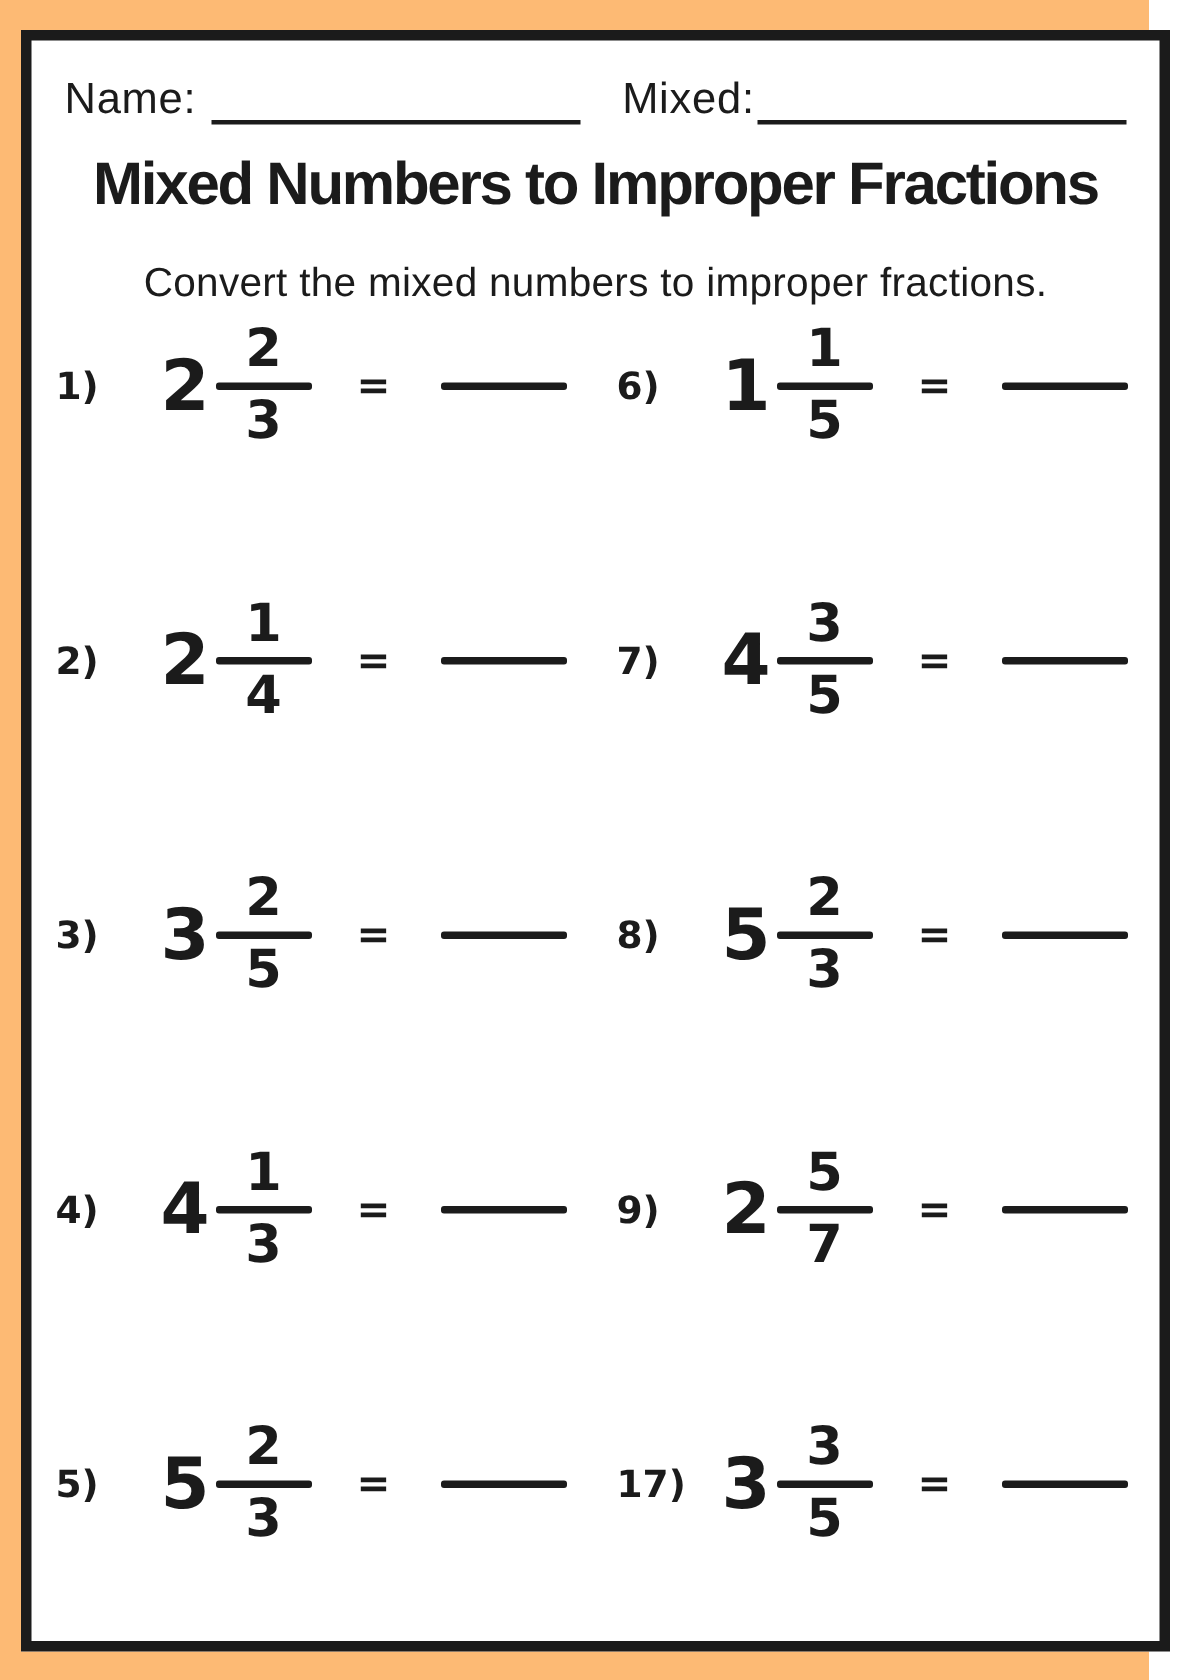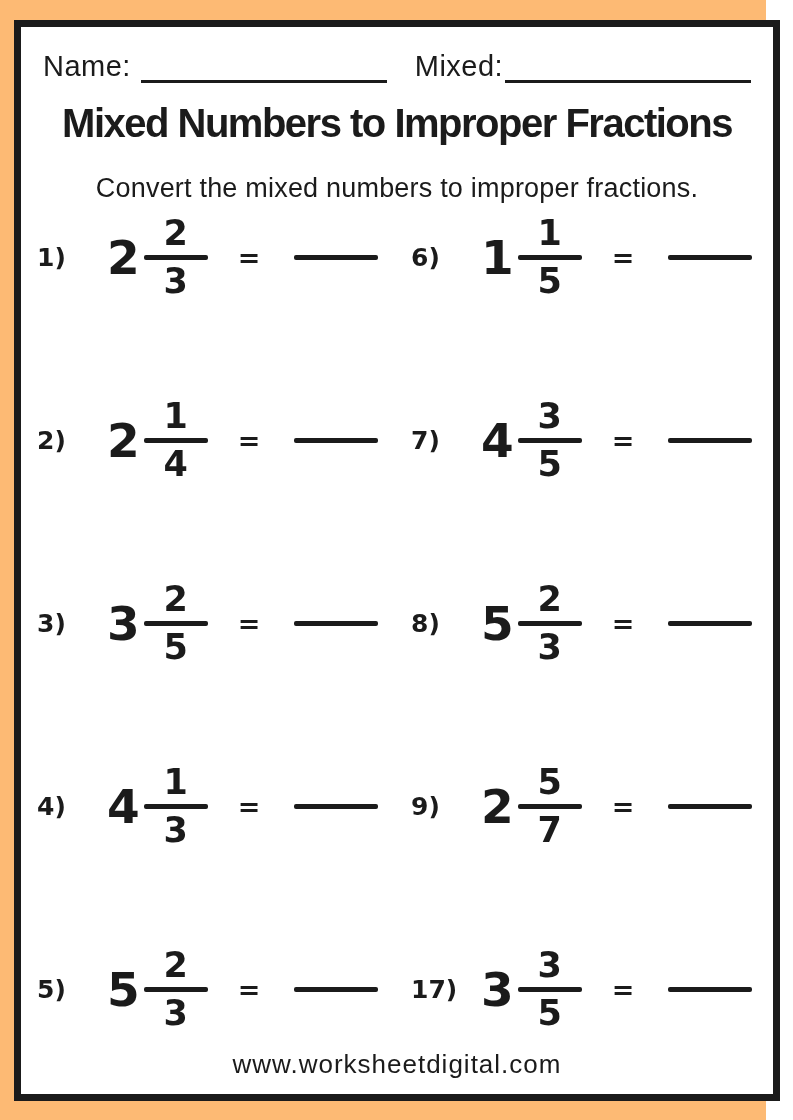--- a/index.html
+++ b/index.html
@@ -253,16 +253,15 @@
           <span class="p-numer">3</span>
           <span class="p-bar"></span>
           <span class="p-denom">5</span>
         </span>
         <span class="p-eq">=</span>
         <span class="p-blank"></span>
       </div>
 
     </div>
 
-    <div class="footer">www.worksheetdigital.com</div>
 
   </div>
 </div>
 
 </body></html>

